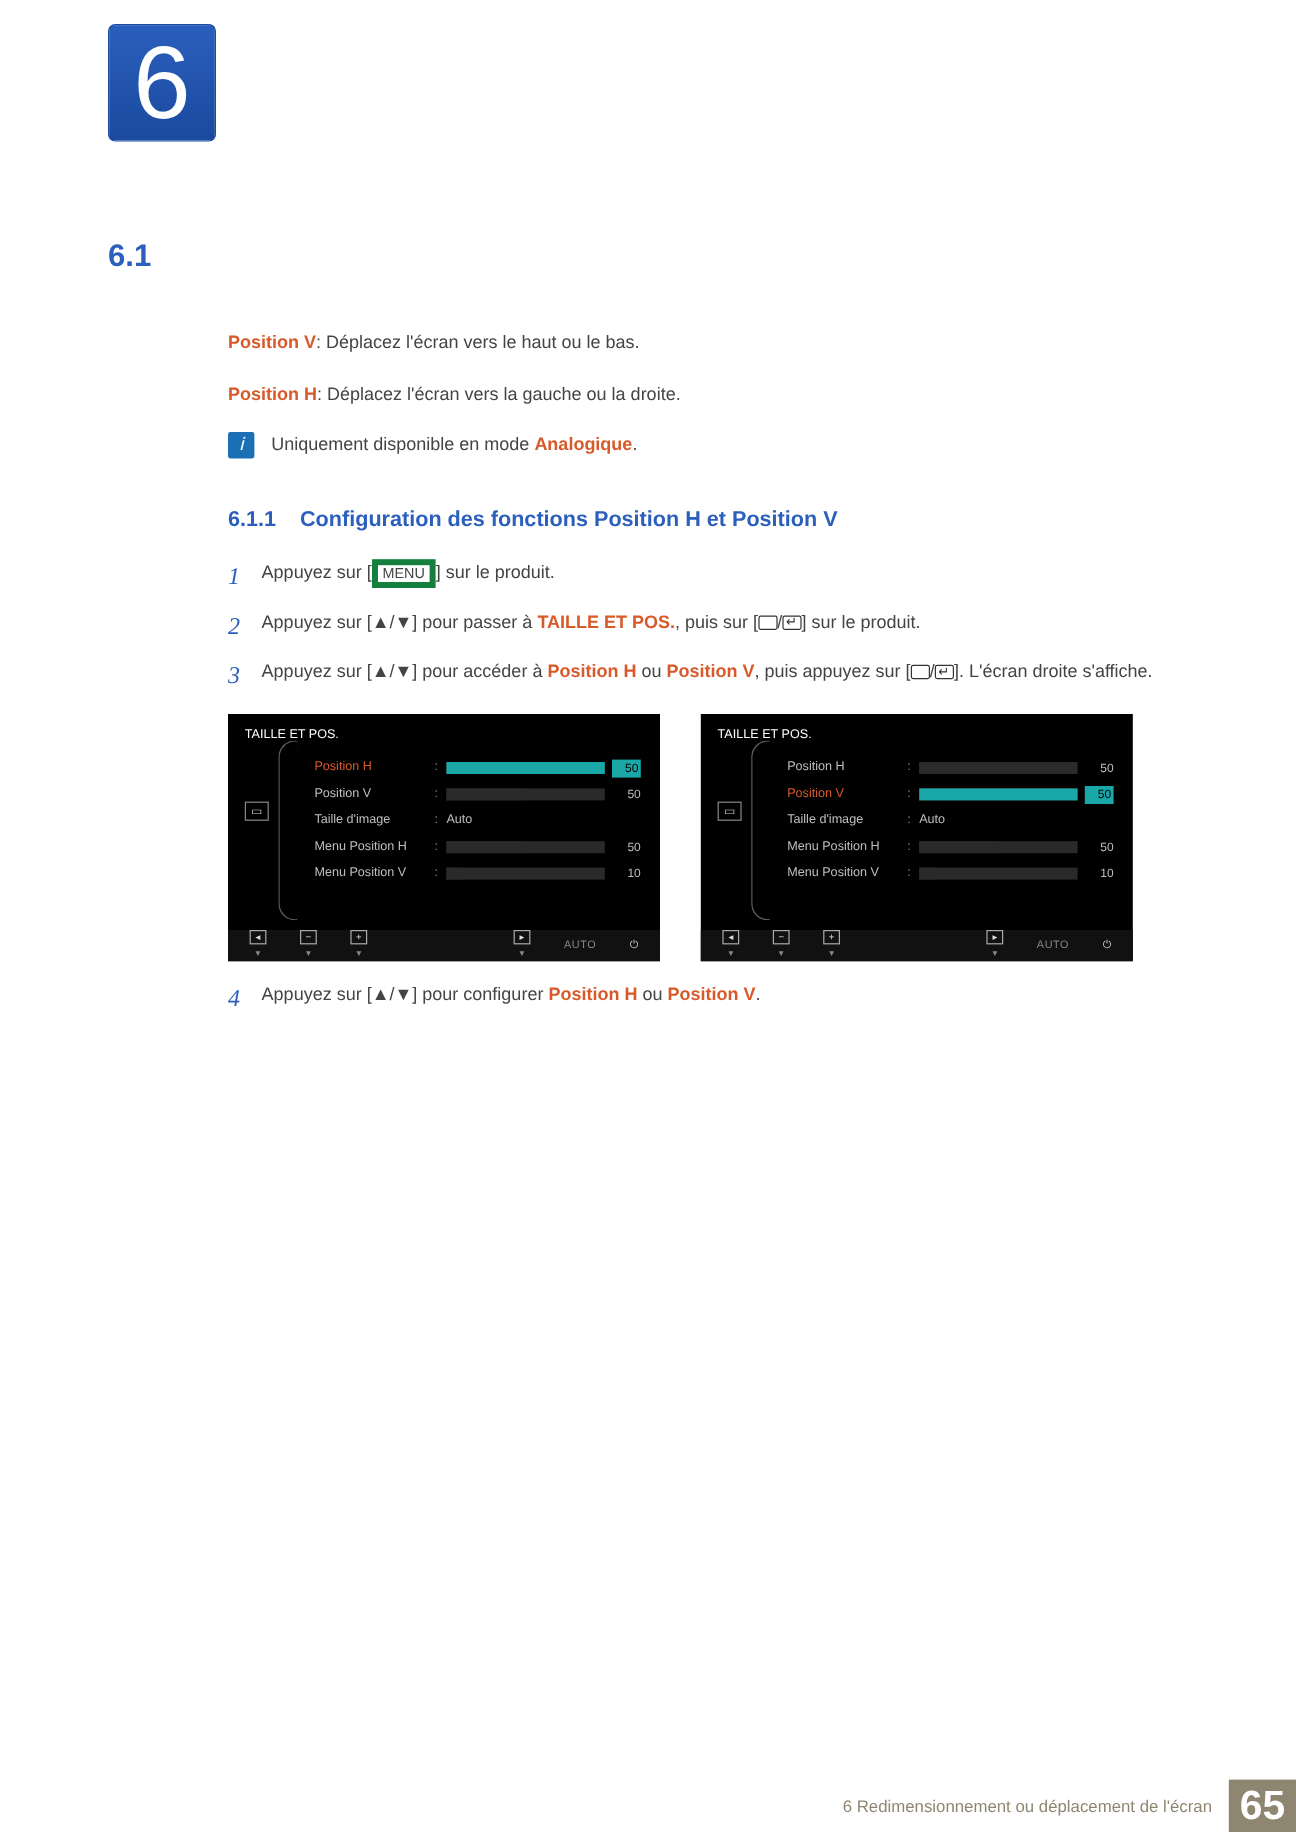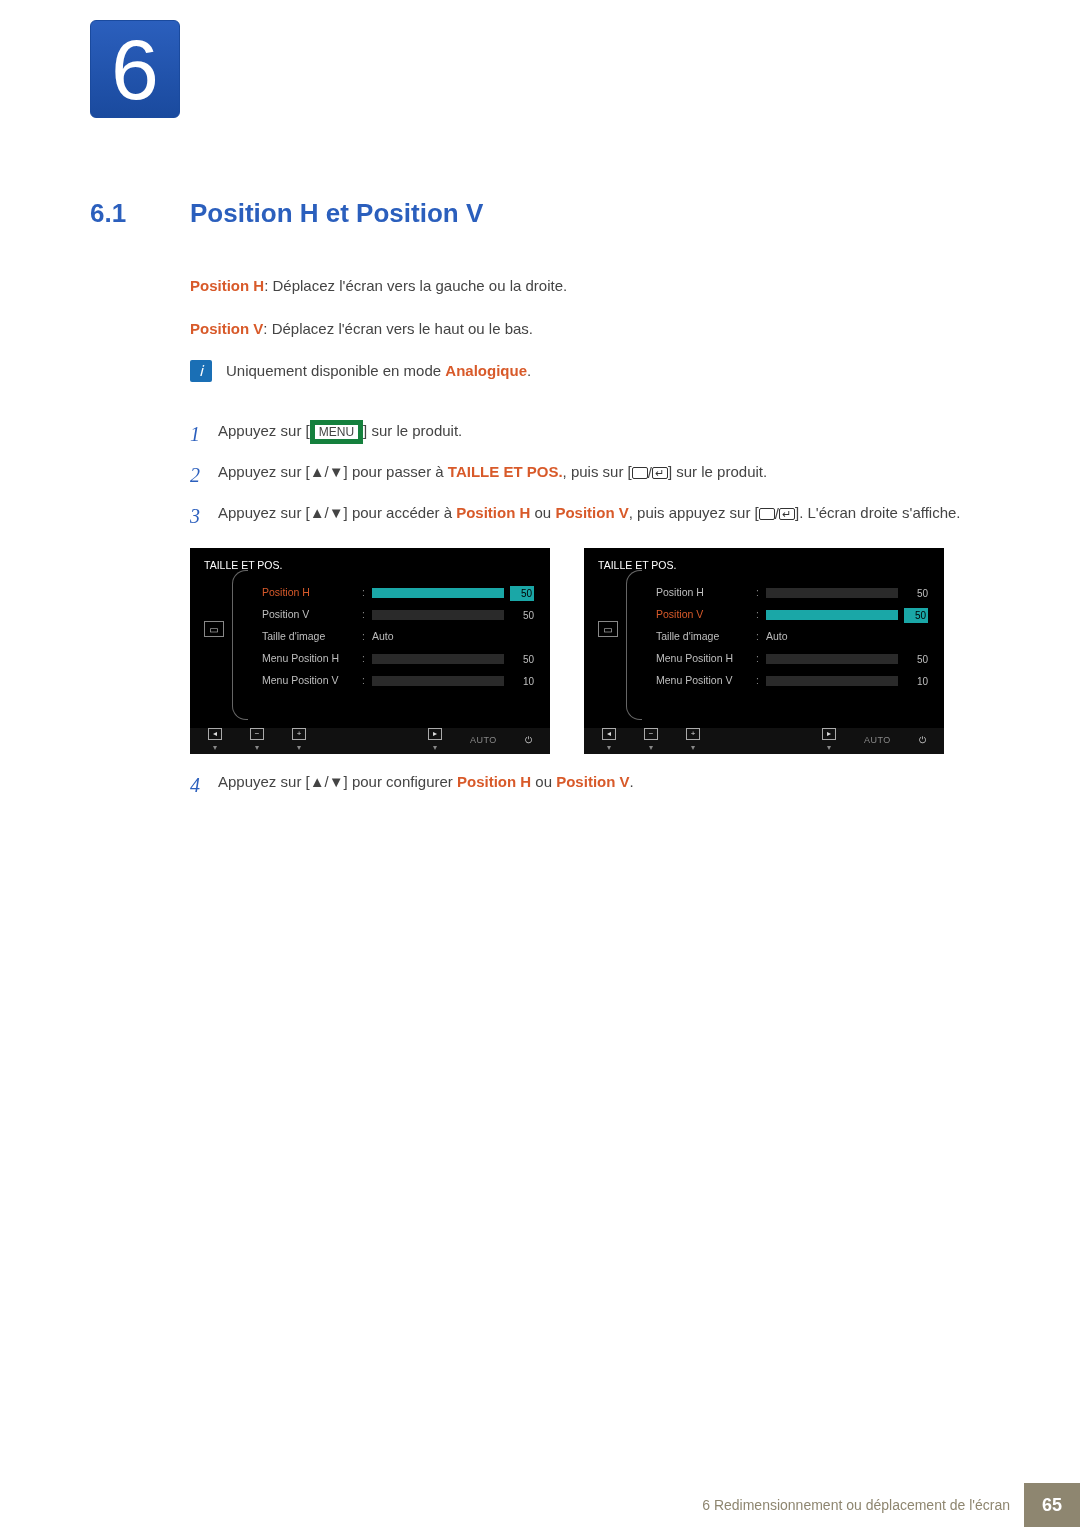--- a/index.html
+++ b/index.html
@@ -261,54 +261,57 @@
   }
   .footer-text{
     color:#8e8670;
     font-size:14px;
     padding-right:14px;
   }
   .footer-page{
     width:56px;height:44px;
     background:#8e8670;
     color:#fff;
-    font-size:18px;
+    font-size:34px;
     font-weight:700;
     display:flex;align-items:center;justify-content:center;
   }
 </style>
 </head>
 <body>
 
 <div class="page">
 
   <div class="chapter-header">
     <div class="chapter-badge">6</div>
   </div>
 
   <div class="section-row">
     <div class="section-num">6.1</div>
-    <div class="section-title">Position H et Position V</div>
   </div>
 
   <div class="body-block">
     <div class="para">
+      <span class="hl-red">Position V</span><span>: Déplacez l'écran vers le haut ou le bas.</span>
+    </div>
+    <div class="para">
       <span class="hl-red">Position H</span><span>: Déplacez l'écran vers la gauche ou la droite.</span>
-    </div>
-    <div class="para">
-      <span class="hl-red">Position V</span><span>: Déplacez l'écran vers le haut ou le bas.</span>
     </div>
 
     <div class="note-row">
       <div class="note-icon">ℹ</div>
       <div>
         <span>Uniquement disponible en mode </span><span class="hl-red">Analogique</span><span>.</span>
       </div>
     </div>
 
+    <div class="subsection-row">
+      <div class="subsection-num">6.1.1</div>
+      <div class="subsection-title">Configuration des fonctions Position H et Position V</div>
+    </div>
 
     <div class="steps">
       <div class="step">
         <div class="step-num">1</div>
         <div class="step-text">
           <span>Appuyez sur [</span><span class="boxed">MENU</span><span>] sur le produit.</span>
         </div>
       </div>
 
       <div class="step">

